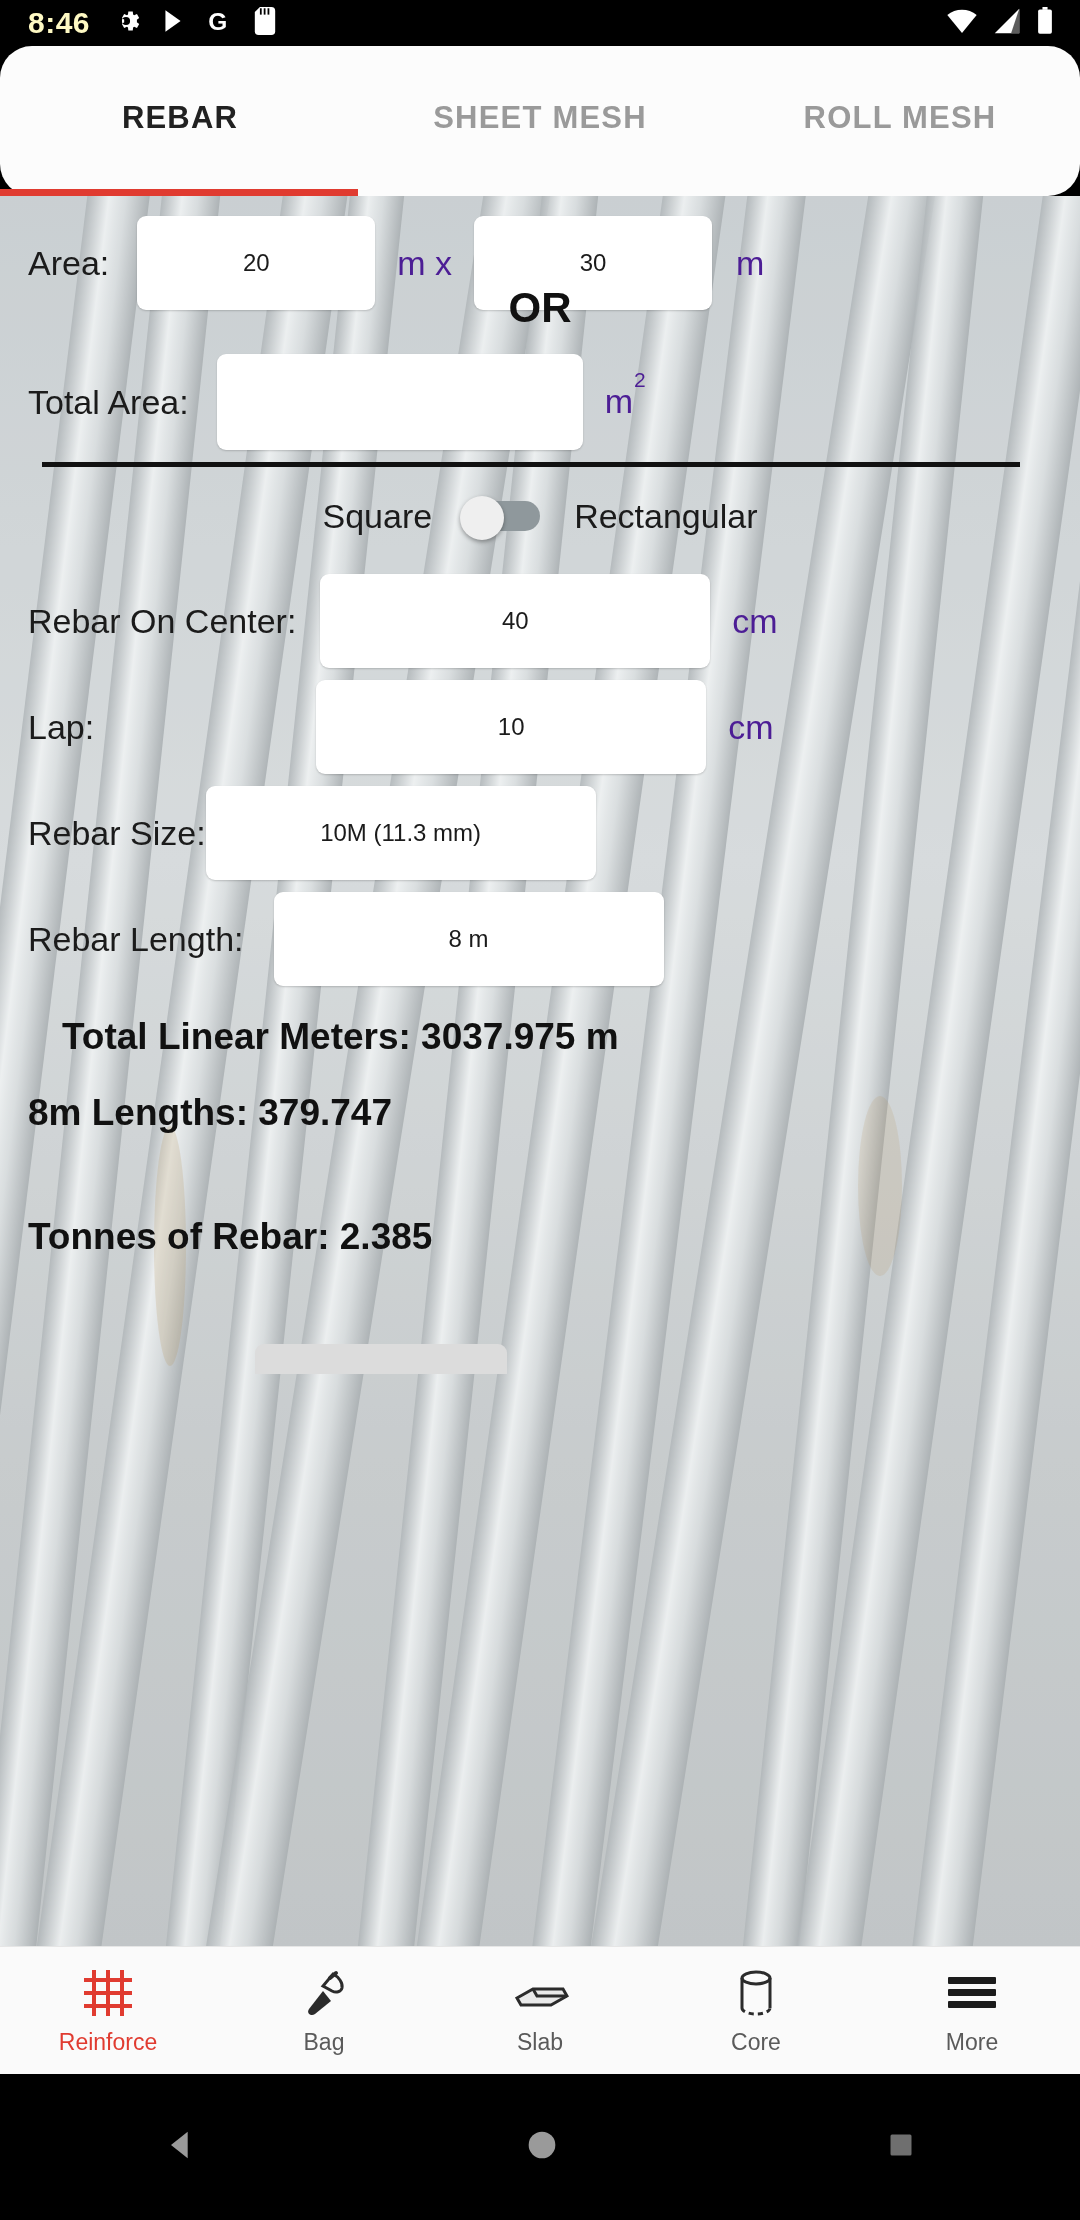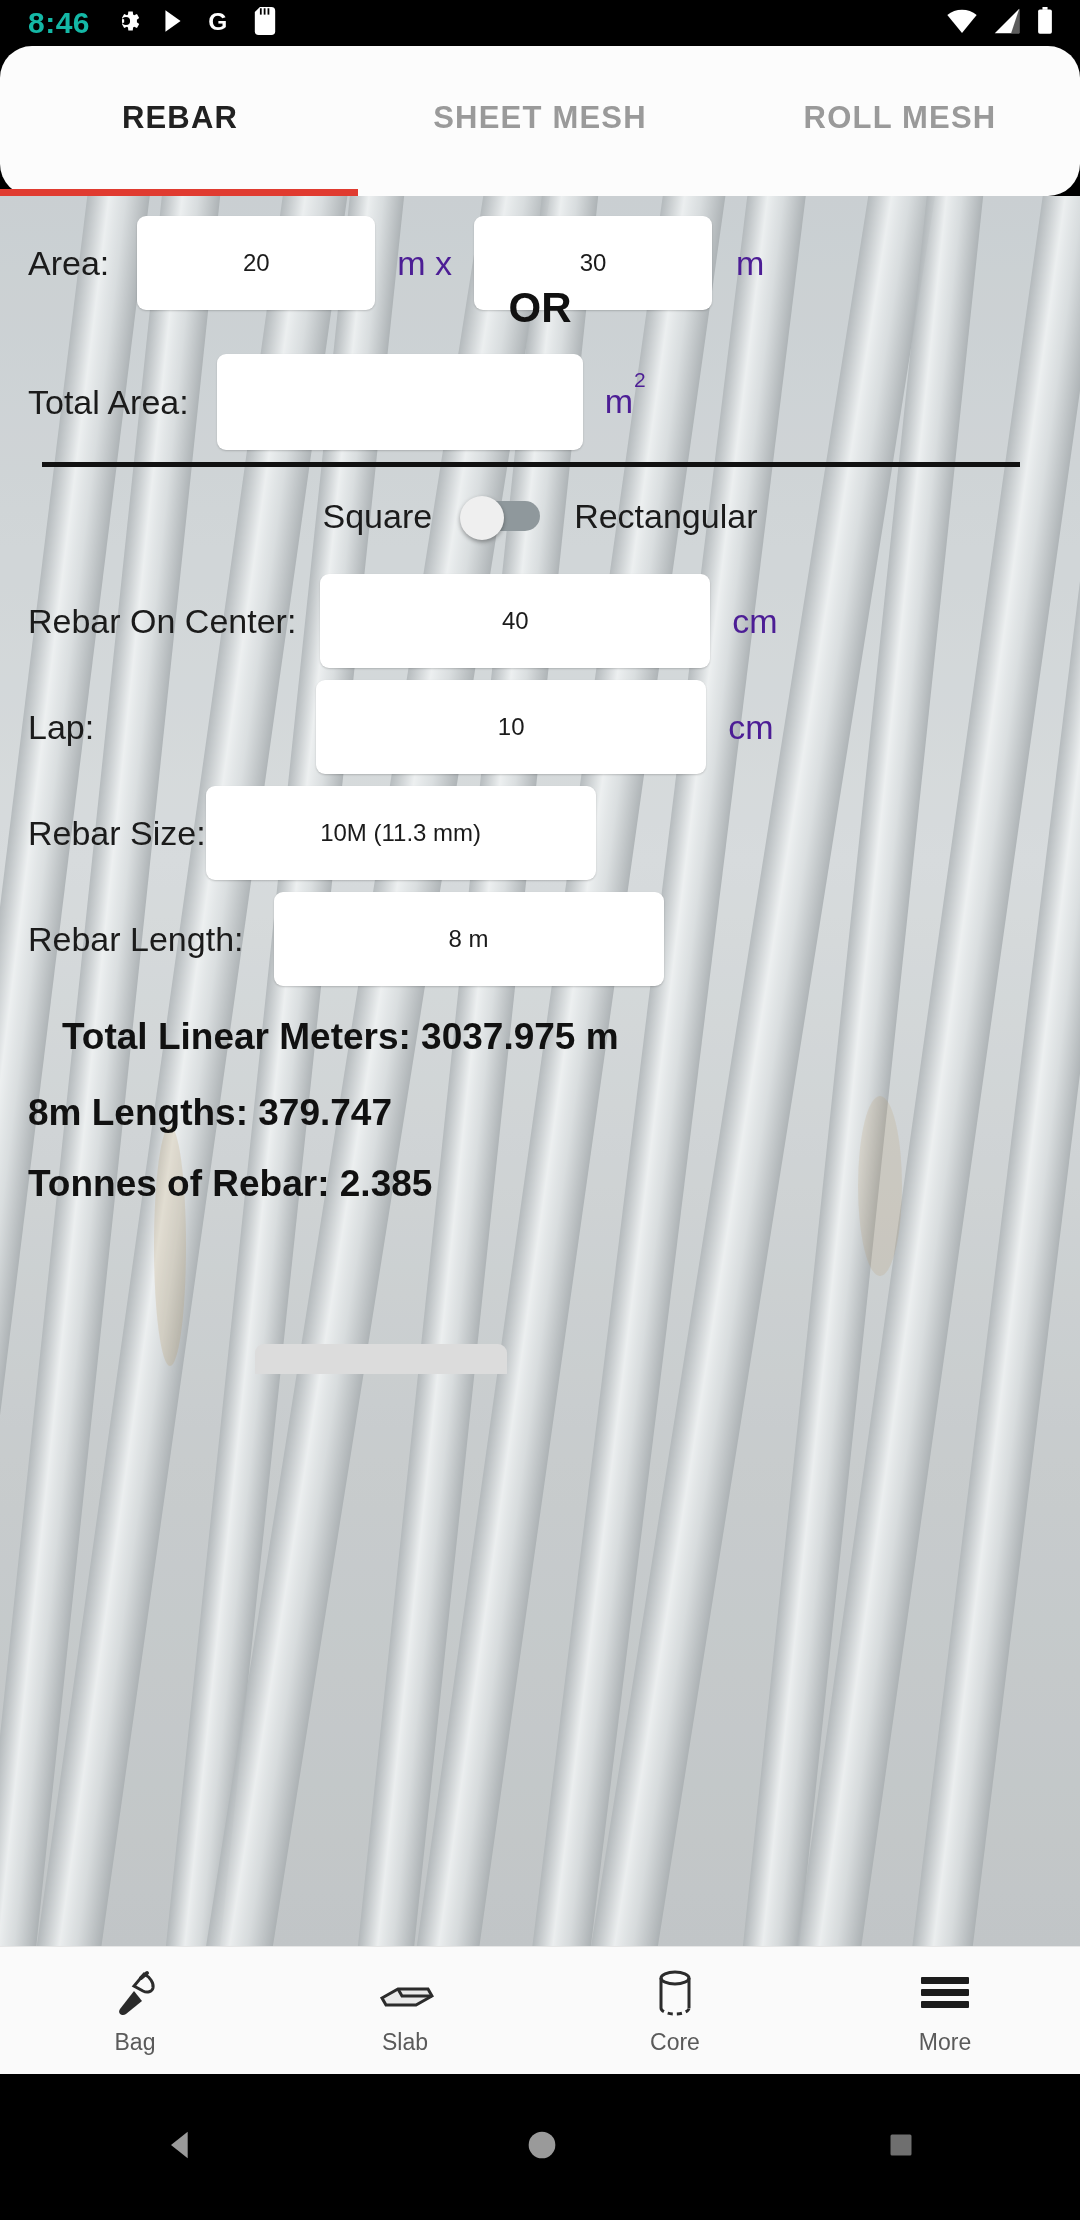--- a/index.html
+++ b/index.html
@@ -7,21 +7,21 @@
   body {
     font-family:"Liberation Sans", sans-serif;
     background:#000;
     overflow:hidden;
   }
   .phone { position:relative; width:1080px; height:2220px; background:#000; }
 
   
   .statusbar {
     position:absolute; top:0; left:0; width:1080px; height:46px;
-    background:#000; color:#14b8a6;
+    background:#000; color:#fef9c3;
     display:flex; align-items:center;
   }
   .sb-time {
     font-size:30px; font-weight:bold; margin-left:28px;
     letter-spacing:0.5px; line-height:1;
   }
   .sb-left-icons { display:flex; align-items:center; gap:20px; margin-left:22px; }
   .sb-right-icons {
     margin-left:auto; display:flex; align-items:flex-end; gap:14px; margin-right:26px;
   }
@@ -280,29 +280,44 @@
         <span class="field" style="width:390px; ">10M (11.3 mm)</span>
       </div>
 
       <div class="row" style="left:28px; top:696px; width:1024px;">
         <span class="lbl">Rebar Length:</span>
         <span class="field" style="width:390px; margin-left:30px;">8 m</span>
       </div>
 
       <div class="result" style="top:820px;margin-left:34px;">Total Linear Meters: 3037.975 m</div>
       <div class="result" style="top:896px;">8m Lengths: 379.747</div>
-      <div class="result" style="top:967px;">Tonnes of Rebar: 2.385</div>
+      <div class="result" style="top:1020px;">Tonnes of Rebar: 2.385</div>
 
       <div class="ghost-card" style="top:1148px;"></div>
 
     </div>
   </div>
 
   <div class="bottomnav">
 
+    <div class="navitem active">
+      <span class="navicon">
+        <svg width="54" height="50" viewBox="0 0 54 50">
+          <g stroke="#e03b30" stroke-width="4" fill="none">
+            <line x1="13" y1="2" x2="13" y2="48"></line>
+            <line x1="27" y1="2" x2="27" y2="48"></line>
+            <line x1="41" y1="2" x2="41" y2="48"></line>
+            <line x1="3" y1="12" x2="51" y2="12"></line>
+            <line x1="3" y1="25" x2="51" y2="25"></line>
+            <line x1="3" y1="38" x2="51" y2="38"></line>
+          </g>
+        </svg>
+      </span>
+      <span class="navlabel">Reinforce</span>
+    </div>
 
     <div class="navitem">
       <span class="navicon">
         <svg width="54" height="50" viewBox="0 0 54 50">
           <path d="M36 6c6 3 10 9 9 14-1 4-6 5-10 3l-9-5z" fill="none" stroke="#2b2b2b" stroke-width="3"></path>
           <path d="M26 23L12 41c-3 4 2 8 6 5l16-13z" fill="#2b2b2b"></path>
           <path d="M33 10l6-5" stroke="#2b2b2b" stroke-width="4" stroke-linecap="round"></path>
         </svg>
       </span>
       <span class="navlabel">Bag</span>

